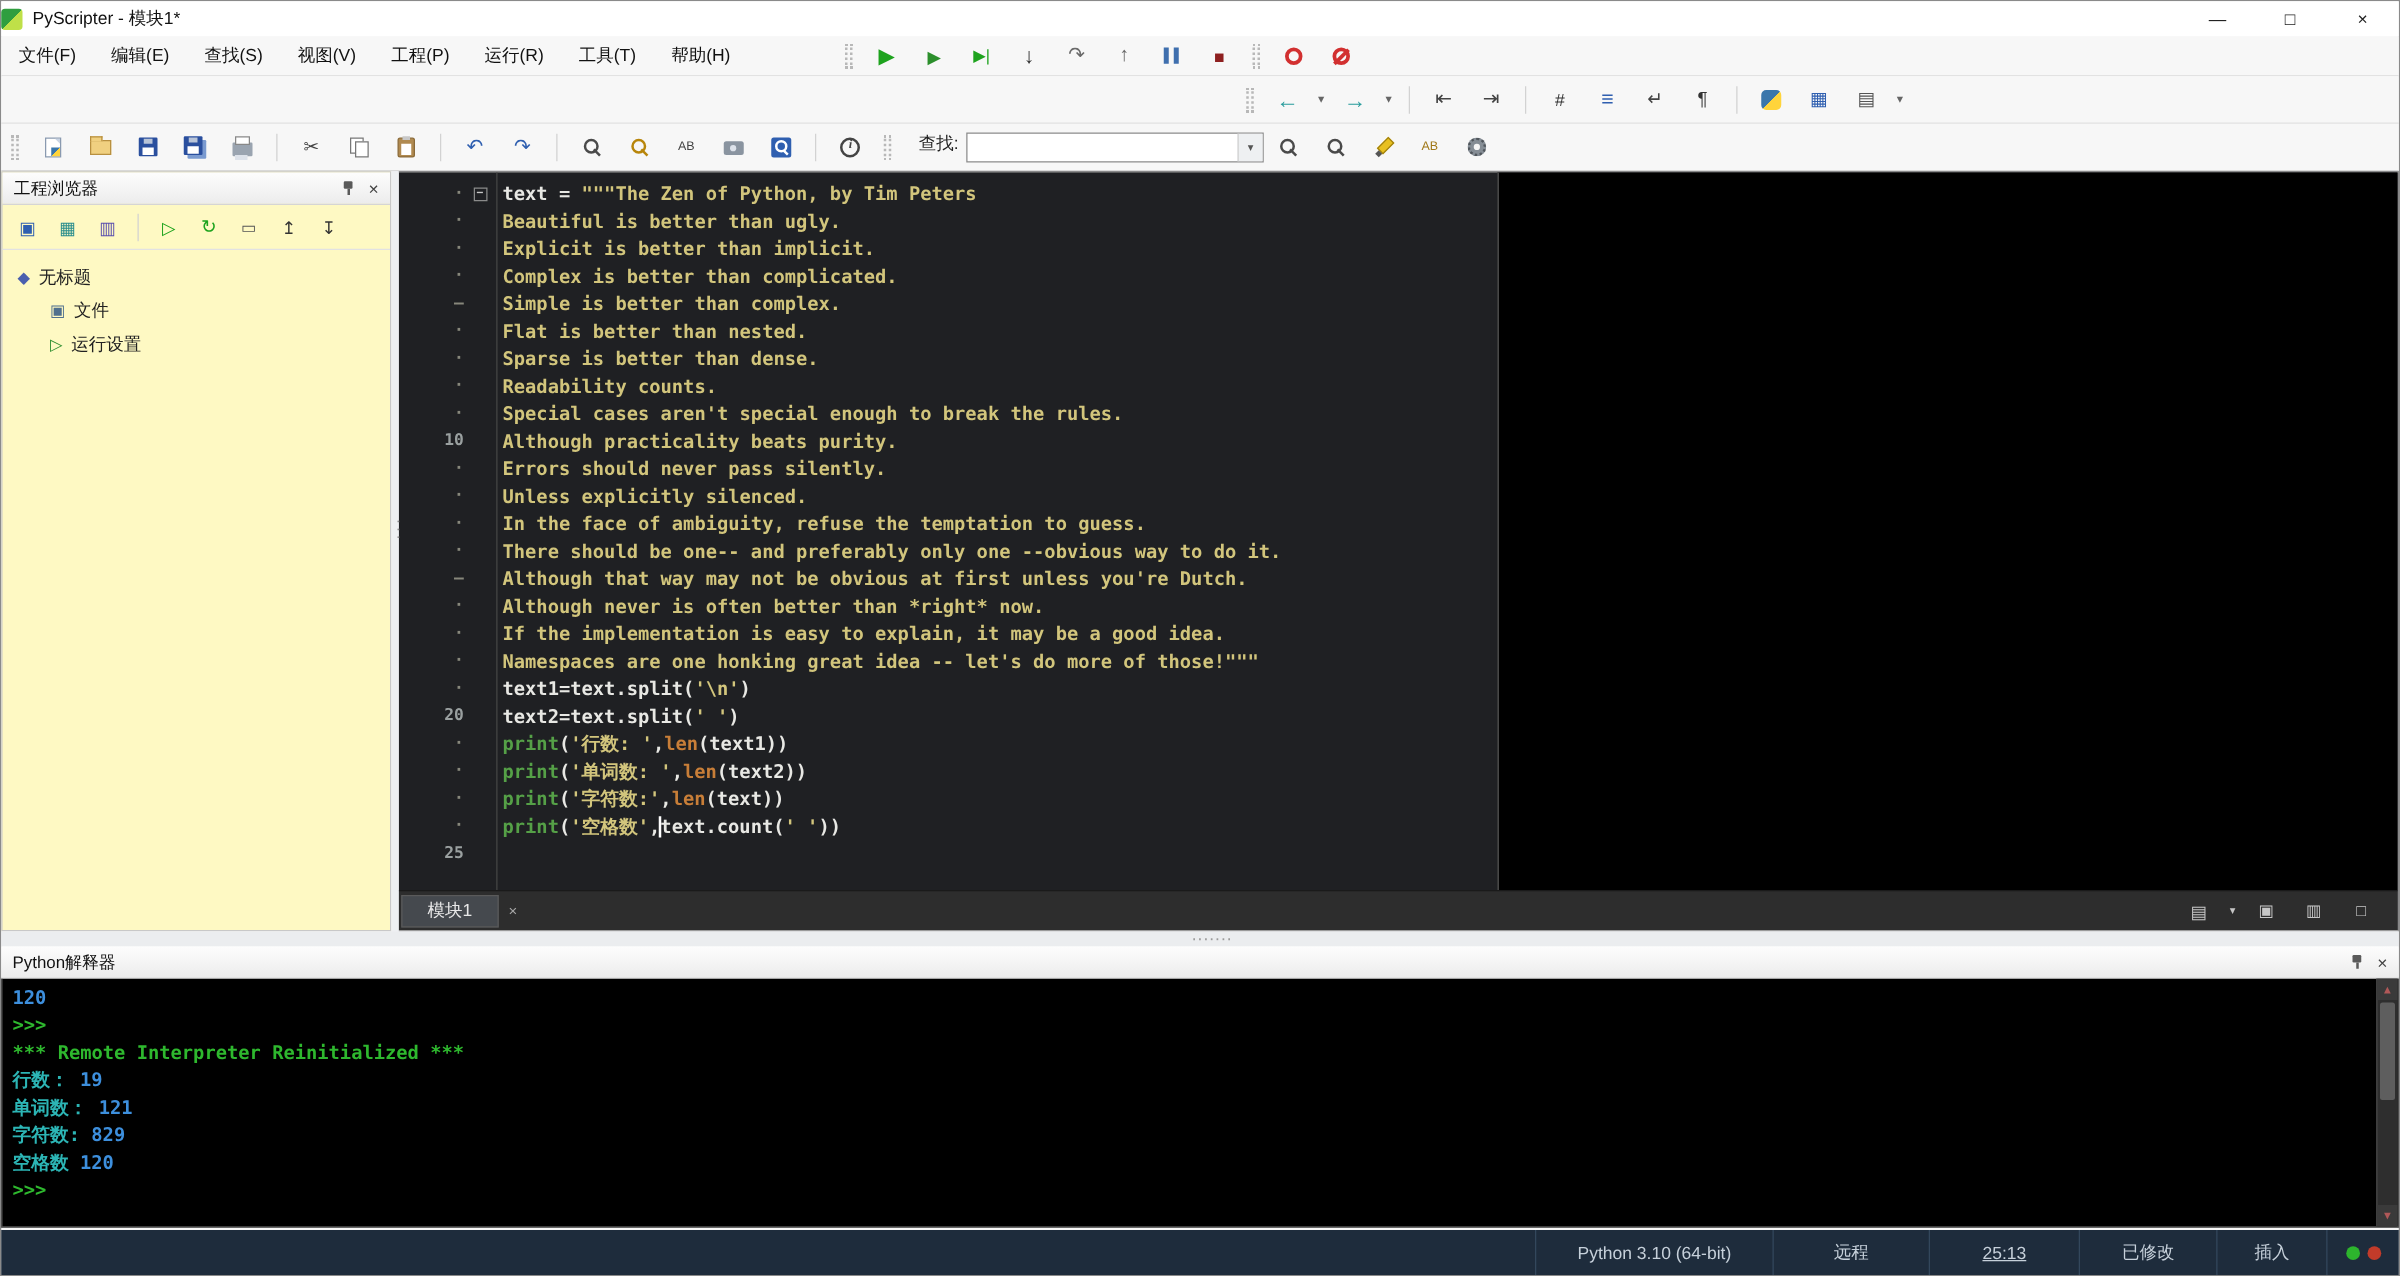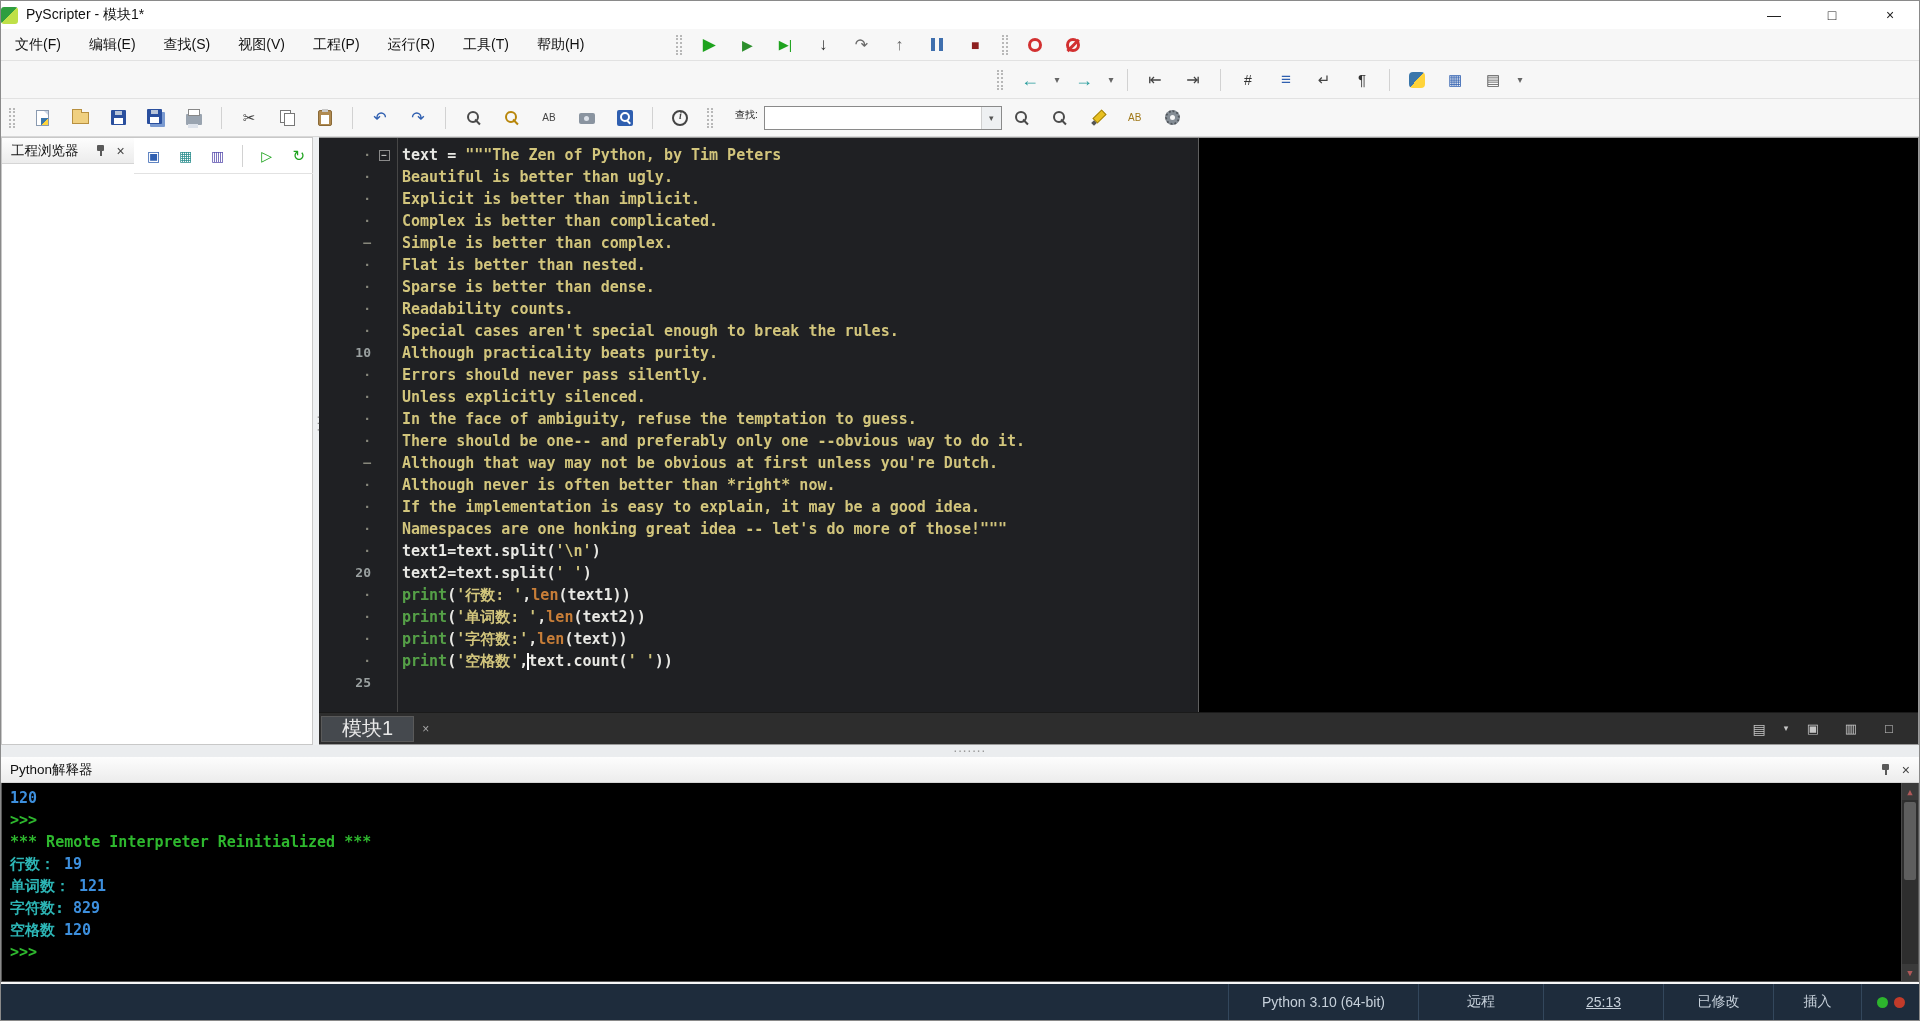--- a/index.html
+++ b/index.html
@@ -23,21 +23,21 @@
     align-items:stretch; border-bottom:1px solid #e2e2e2; flex:0 0 auto; }
   .menu-item { padding:0 14px; display:flex; align-items:center; font-size:14px; color:#111; }
   .toolbar { display:flex; align-items:center; height:100%; }
   .tb-btn { min-width:38px; height:30px; display:flex; align-items:center;
     justify-content:center; border-radius:3px; }
   .tb-btn.narrow { min-width:16px; }
   .icon { display:inline-block; line-height:1; font-size:15px; }
   .grip { width:6px; height:20px; border-left:2px dotted #b8b8b8;
     border-right:2px dotted #b8b8b8; margin:0 8px; }
   .sep { width:1px; height:22px; background:#d2d2d2; margin:0 8px; }
-  .tb-label { font-size:10px; color:#222; margin:0 6px 6px 14px; }
+  .tb-label { font-size:14px; color:#222; margin:0 6px 6px 14px; }
   .row2 { height:38px; background:var(--toolbar-bg); border-bottom:1px solid #e2e2e2;
     position:relative; flex:0 0 auto; }
   .row2 .toolbar { position:absolute; left:988px; top:0; height:100%; }
   .row3 { height:38px; background:var(--toolbar-bg); border-bottom:1px solid #d8d8d8;
     display:flex; align-items:center; flex:0 0 auto; }
   .run-tb { margin-left:70px; }
   .find-combo { width:238px; height:24px; background:#fff; border:1px solid #8a8a8a;
     display:flex; align-items:center; }
   .combo-value { flex:1; font-size:13px; padding-left:5px; color:#222; }
   .combo-btn { width:20px; height:100%; background:#eef0f2; border-left:1px solid #cfcfcf;
@@ -98,21 +98,21 @@
     transform:rotate(45deg); bottom:1px; left:3px; }
   .ic-gear { width:15px; height:15px; border-radius:50%; background:#858d95; border:2px dotted #50565c; position:relative; }
   .ic-gear::after { content:""; position:absolute; width:5px; height:5px; border-radius:50%; background:#f6f6f6; top:3px; left:3px; }
   .ic-pin { width:11px; height:13px; position:relative; display:inline-block; }
   .ic-pin::before { content:""; position:absolute; left:2px; top:1px; width:7px; height:6px; background:#5a5a5a; border-radius:1px; }
   .ic-pin::after { content:""; position:absolute; left:5px; top:7px; width:2px; height:5px; background:#5a5a5a; }
   .panel-x { font-size:14px; color:#444; line-height:1; padding:0 3px; }
 
   
   .main { flex:1 1 auto; display:flex; min-height:0; background:#e8eaec; }
-  .left-panel { width:312px; background:#ffffff; border:1px solid #c8c8c8; display:flex; flex-direction:row; }
+  .left-panel { width:312px; background:#fef9c3; border:1px solid #c8c8c8; display:flex; flex-direction:column; }
   .panel-header { height:26px; background:linear-gradient(#fdfdfd,#ececec); border-bottom:1px solid #d5d5d5;
     display:flex; align-items:center; padding:0 6px 0 9px; font-size:13.5px; color:#111; gap:8px; flex:0 0 auto; }
   .panel-header .spacer { flex:1; }
   .project-toolbar { height:36px; border-bottom:1px solid #e2e2e2; padding-left:4px; flex:0 0 auto; }
   .project-toolbar .tb-btn { min-width:32px; }
   .tree-row { display:flex; align-items:center; height:27px; font-size:14px; color:#222; gap:7px; }
   .tree-icon { font-size:13px; }
   .v-split { width:6px; background:#eef0f2; position:relative; }
   .v-split::after { content:"···"; position:absolute; top:46%; left:-3px; transform:rotate(90deg);
     color:#8a8a8a; font-size:13px; letter-spacing:2px; }
@@ -132,21 +132,21 @@
   .code { width:800px; flex:0 0 auto; padding:6px 0 0 4px; overflow:hidden; }
   .code-line { display:block; height:22px; line-height:22px; white-space:pre; }
   .tk-d { color:var(--code-default); }
   .tk-s { color:var(--string); }
   .tk-b { color:var(--print-builtin); }
   .tk-f { color:var(--len-builtin); }
   .caret { display:inline-block; width:2px; height:17px; background:#ffffff; vertical-align:middle; margin:0 -1px; }
   .black-pane { flex:1; background:#000; border-left:1px solid #5f5f5f; }
   .tabbar { height:32px; background:#2d2d2d; display:flex; align-items:center; padding:0 10px 0 2px;
     flex:0 0 auto; border-top:1px solid #1a1a1a; }
-  .tab { height:26px; background:#45494e; color:#e8e8e8; padding:0 20px; font-size:20px;
+  .tab { height:26px; background:#45494e; color:#e8e8e8; padding:0 20px; font-size:14px;
     display:flex; align-items:center; border:1px solid #5a5a5a; }
   .tab-x { color:#a8a8a8; font-size:12px; margin-left:8px; }
   .tab-spacer { flex:1; }
 
   
   .h-split { height:12px; background:#ebedef; position:relative; flex:0 0 auto; }
   .h-split::after { content:"·······"; position:absolute; left:952px; top:-3px; color:#9a9a9a; font-size:14px; }
   .bottom-panel { height:227px; display:flex; flex-direction:column; flex:0 0 auto; }
   .console { height:199px; background:var(--console-bg); position:relative;
     font-family:"DejaVu Sans Mono",monospace; font-size:15px; font-weight:600;

